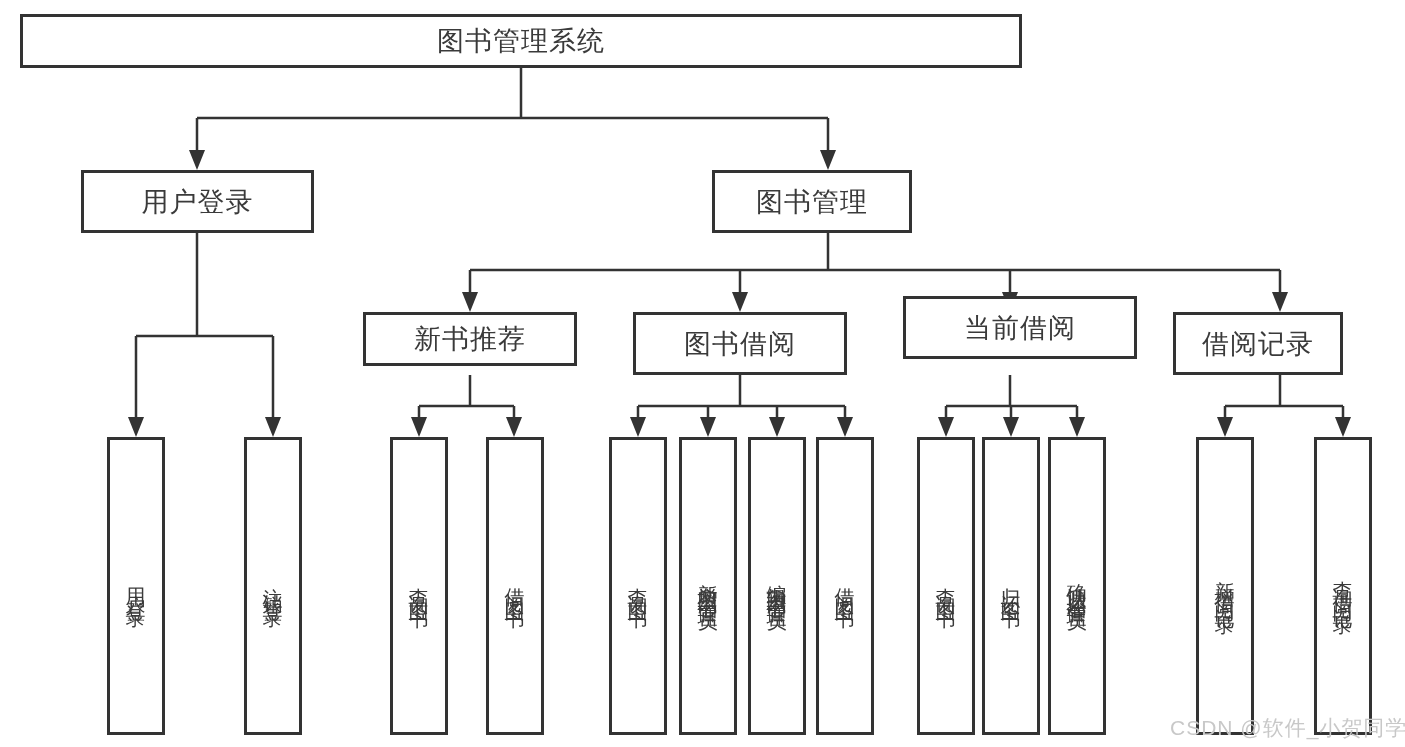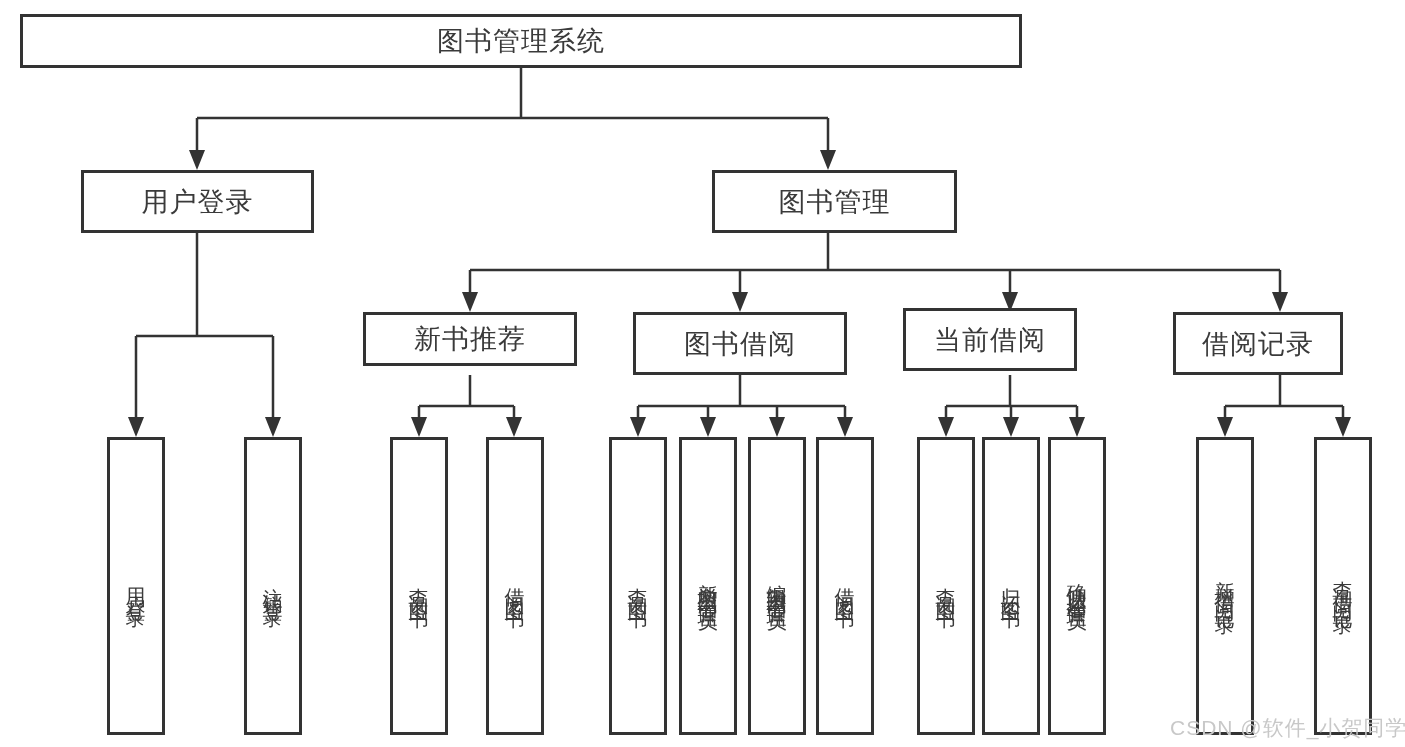--- a/index.html
+++ b/index.html
@@ -87,31 +87,31 @@
     </g>
   </svg>
 
   <div class="hbox" style="left:20px;top:14px;width:1002px;height:54px;">
     <span>图书管理系统</span>
   </div>
 
   <div class="hbox" style="left:81px;top:170px;width:233px;height:63px;">
     <span>用户登录</span>
   </div>
-  <div class="hbox" style="left:712px;top:170px;width:245px;height:63px;">
+  <div class="hbox" style="left:712px;top:170px;width:200px;height:63px;">
     <span>图书管理</span>
   </div>
 
   <div class="hbox" style="left:363px;top:312px;width:214px;height:54px;">
     <span>新书推荐</span>
   </div>
   <div class="hbox" style="left:633px;top:312px;width:214px;height:63px;">
     <span>图书借阅</span>
   </div>
-  <div class="hbox" style="left:903px;top:308px;width:174px;height:63px;">
+  <div class="hbox" style="left:903px;top:296px;width:234px;height:63px;">
     <span>当前借阅</span>
   </div>
   <div class="hbox" style="left:1173px;top:312px;width:170px;height:63px;">
     <span>借阅记录</span>
   </div>
 
   <div class="vbox" style="left:107px;top:437px;width:58px;height:298px;">
     <span class="vtext">用户登录</span>
   </div>
   <div class="vbox" style="left:244px;top:437px;width:58px;height:298px;">

